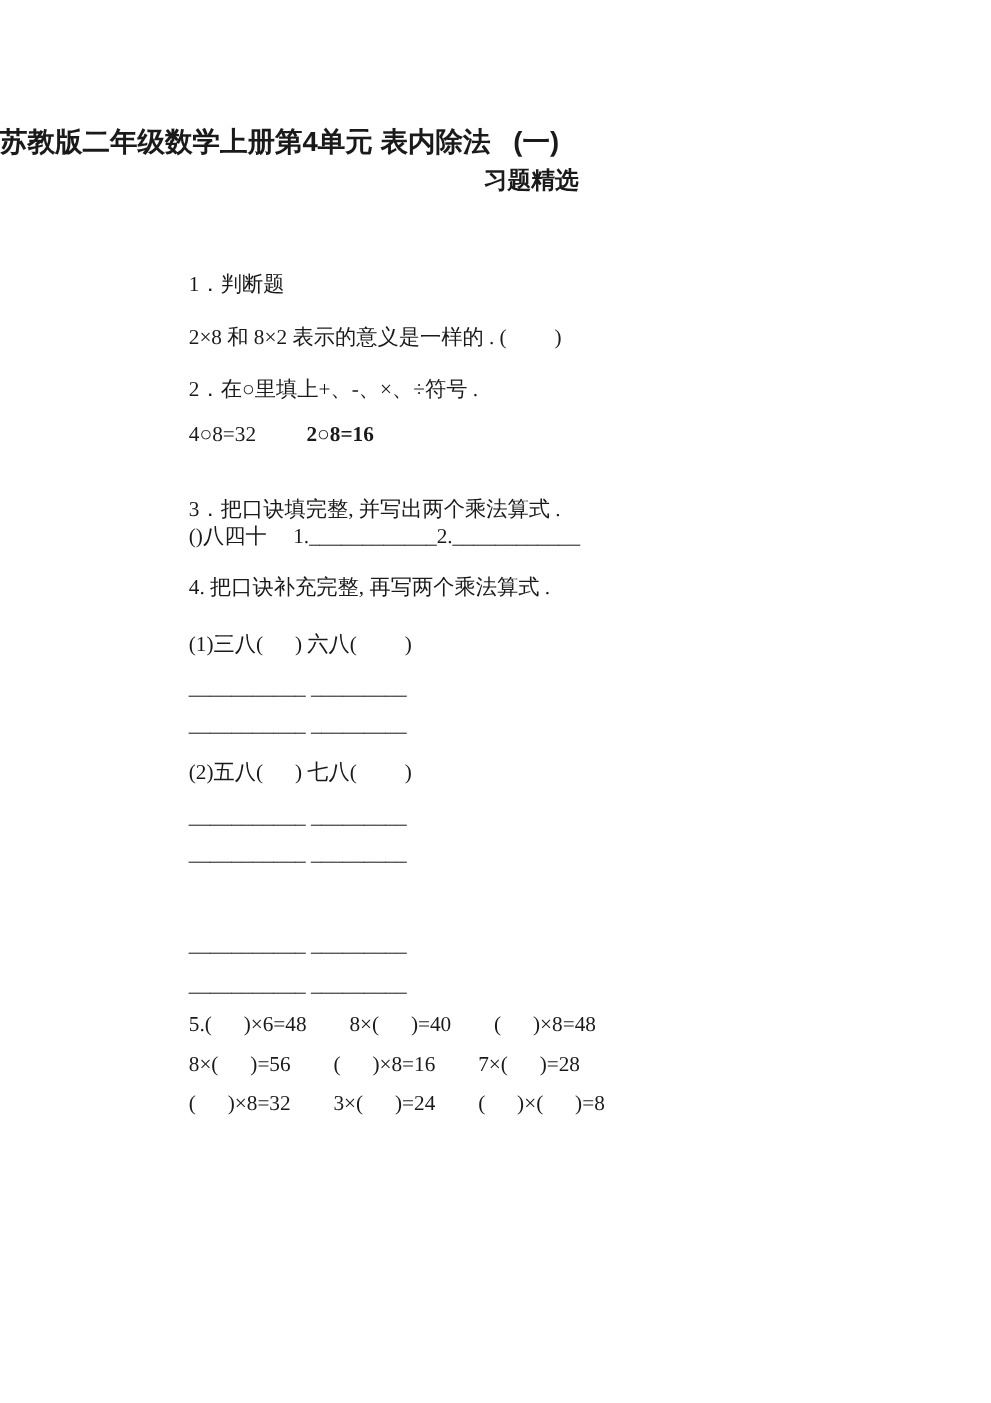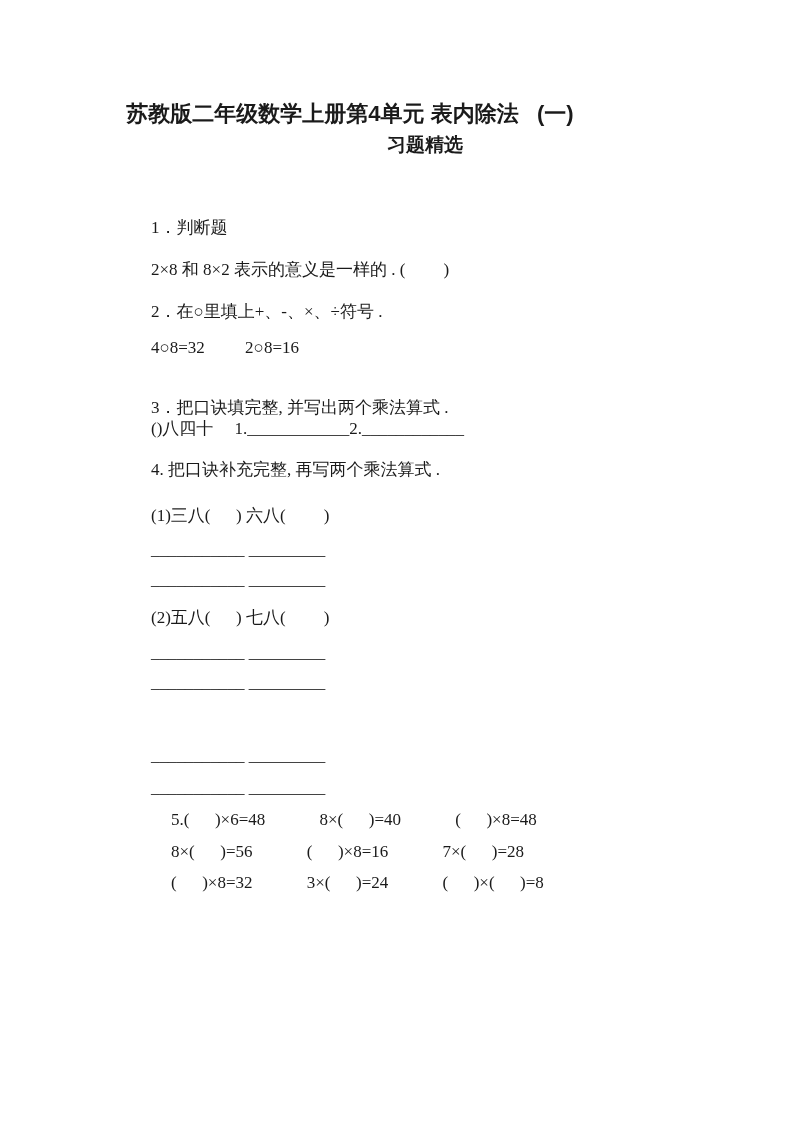--- a/index.html
+++ b/index.html
@@ -10,21 +10,21 @@
     background: #ffffff;
     color: #1a1a1a;
     font-family: "Liberation Serif", serif;
     overflow: hidden;
   }
   .doc-title {
     position: absolute;
     top: 100px;
     left: 0;
     width: 700px;
-    text-align: center;
+    text-align: left;
     font-family: "Liberation Sans", sans-serif;
     font-weight: 700;
     font-size: 22px;
     line-height: 28px;
     white-space: pre;
   }
   .doc-subtitle {
     position: absolute;
     top: 126px;
     left: 387px;
@@ -34,24 +34,24 @@
     line-height: 38px;
     white-space: pre;
   }
   .line {
     position: absolute;
     left: 151px;
     font-size: 17px;
     line-height: 24px;
     white-space: pre;
   }
-  .q5-row span { margin-right: 30px; margin-left: 20px; }
+  .q5-row span { margin-right: 30px; }
   .q5-row span:last-child { margin-right: 0; }
   .q2-ex span { margin-right: 36px; }
-  .q2-ex span:last-child { margin-right: 0; }
+  .q2-ex span:last-child { margin-right: 0; font-weight: bold; }
 </style>
 </head>
 <body>
 
 <div class="page">
 
   <div class="doc-title">苏教版二年级数学上册第4单元 表内除法   (一)</div>
   <div class="doc-subtitle">习题精选</div>
 
   <div class="line" style="top:216px">1．判断题</div>

